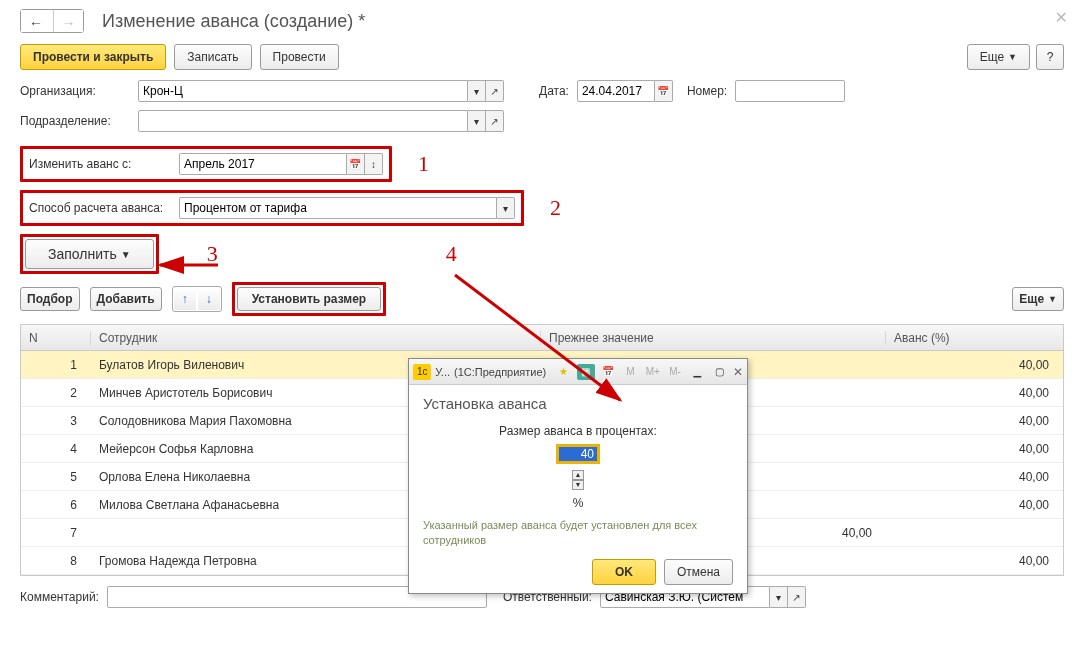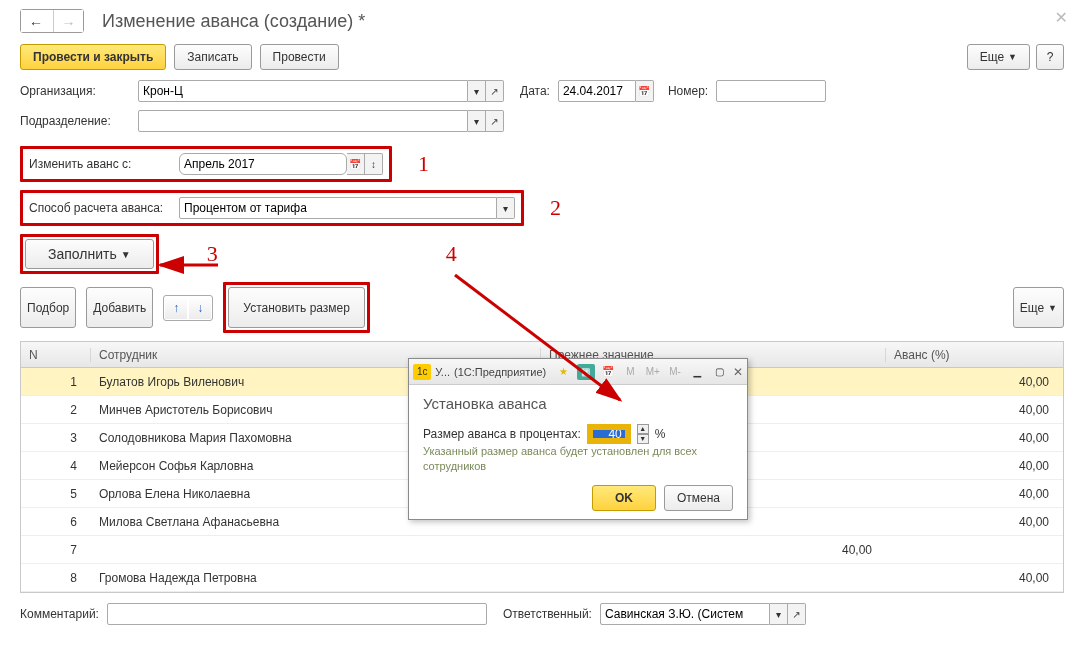--- a/index.html
+++ b/index.html
@@ -52,21 +52,21 @@
     height: 26px;
     display: inline-flex; align-items: center; justify-content:center;
     cursor: pointer;
     font-size: 12px;
   }
   .btn.yellow {
     background: linear-gradient(#ffe97a,#ffd23f);
     border-color: #c59c00;
     font-weight: bold;
   }
-  .btn.small { padding: 2px 6px; height: 41px; }
+  .btn.small { padding: 2px 6px; height: 24px; font-weight: bold; }
   .toolbar-right { position: absolute; right: 20px; display:flex; gap:6px;}
   .btn .caret { margin-left:4px; font-size:9px;}
 
   .form-area { padding: 0 20px; }
   .row {
     display:flex; align-items:center; gap:8px; margin-bottom: 8px;
   }
   .lbl { color:#333; }
   .field {
     display:flex; align-items:stretch;
@@ -152,23 +152,23 @@
     padding: 0 4px;
     font-size:11px;
   }
   .dlg-title .tt { flex: 0 0 auto; color:#444; }
   .dlg-title .mid { flex:1; }
   .dlg-title .ticon{ width:31px; height:16px; display:inline-flex;align-items:center;justify-content:center; font-size:10px; }
   .dlg-title .gray{ color:#aaa;}
   .dlg-title .x{ cursor:pointer; color:#666; font-size:12px; width:16px; text-align:center;}
   .dlg-body { padding: 10px 14px 8px 14px; }
   .dlg-h { font-size: 15px; color:#555; margin-bottom: 12px; }
-  .dlg-field-row{ display:flex; align-items:center; gap:6px; }
+  .dlg-field-row{ display:flex; align-items:center; gap:6px; margin-bottom:8px;flex-direction:column;}
   .dlg-input{
-    width:44px; height:20px; border:6px solid #eab308; text-align:right;
+    width:44px; height:20px; border:3px solid #eab308; text-align:right;
     background:#2a6bd4; color:#fff; padding:0 3px; font-size:12px;
   }
   .spin { display:flex; flex-direction:column; }
   .spin div{ width:12px; height:10px; border:1px solid #999; font-size:7px; line-height:8px; text-align:center; background:#f0f0f0; cursor:pointer;}
   .hint { color:#7a8a5a; font-size:11px; line-height:1.4; margin-bottom:10px;}
   .dlg-buttons{ display:flex; gap:8px; justify-content:flex-end;}
   .dlg-buttons .btn{ min-width:64px; }
 
   
   .anno { position:absolute; left:0; top:0; width:1084px; height:651px; pointer-events:none; z-index:20;}
@@ -199,21 +199,21 @@
 </div>
 
 <div class="form-area">
   <div class="row">
     <span class="lbl" style="width:110px">Организация:</span>
     <div class="field">
       <input style="width: 330px;" value="Крон-Ц">
       <div class="addon">▾</div>
       <div class="addon last">↗</div>
     </div>
-    <span class="lbl" style="margin-left:8px">Дата:</span>
+    <span class="lbl" style="margin-left:27px">Дата:</span>
     <div class="field">
       <input style="width: 78px;" value="24.04.2017">
       <div class="addon last">📅</div>
     </div>
     <span class="lbl" style="margin-left:6px">Номер:</span>
     <div class="field">
         <input class="solo" style="width: 110px;" value="">
       </div>
   </div>
 
@@ -223,21 +223,21 @@
       <input style="width: 330px;" value="">
       <div class="addon">▾</div>
       <div class="addon last">↗</div>
     </div>
   </div>
 
   <div class="row" style="margin-top:14px;">
     <div class="redbox" style="display:flex;align-items:center;gap:10px;width:372px;">
       <span class="lbl" style="width:140px">Изменить аванс с:</span>
       <div class="field" style="flex:1">
-        <input style="flex: 1 1 0%; width: 140px; border-radius: 6px;" value="Апрель 2017">
+        <input style="flex: 1 1 0%; width: 140px;" value="Апрель 2017">
         <div class="addon">📅</div>
         <div class="addon last">↕</div>
       </div>
     </div>
     <span class="marker">1</span>
   </div>
 
   <div class="row">
     <div class="redbox" style="display:flex;align-items:center;gap:10px;width:504px;">
       <span class="lbl" style="width:140px">Способ расчета аванса:</span>

